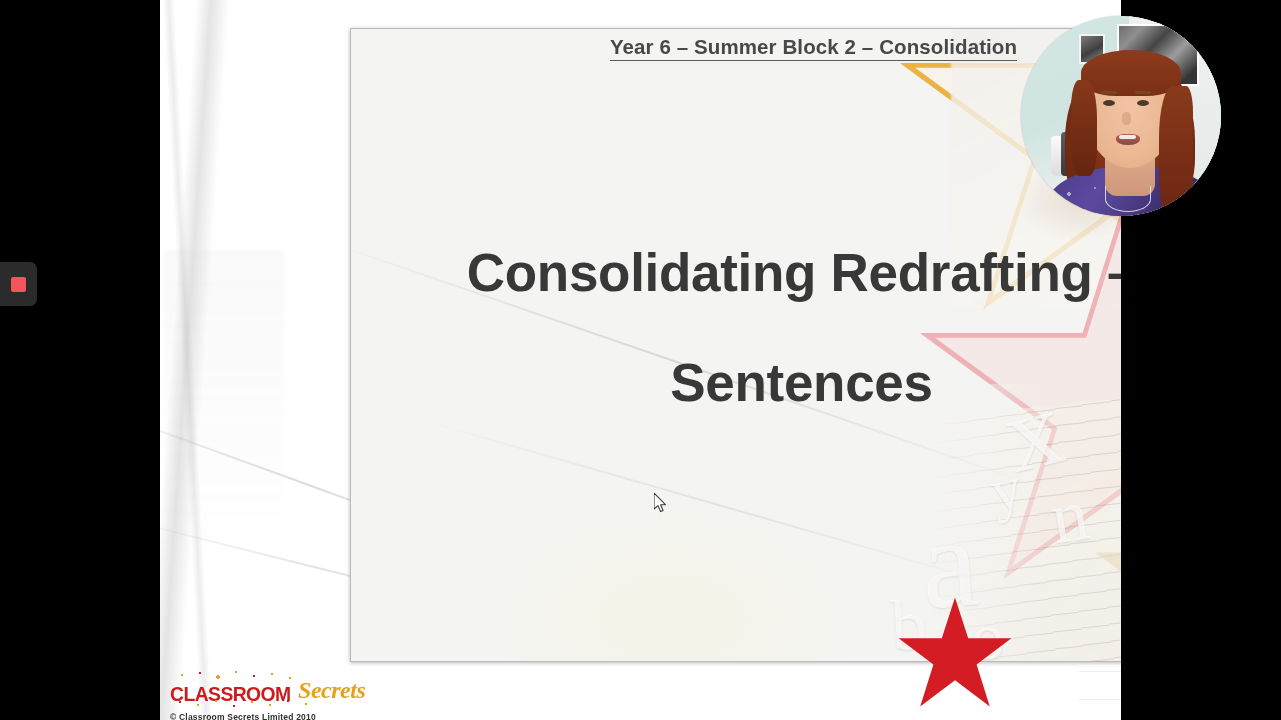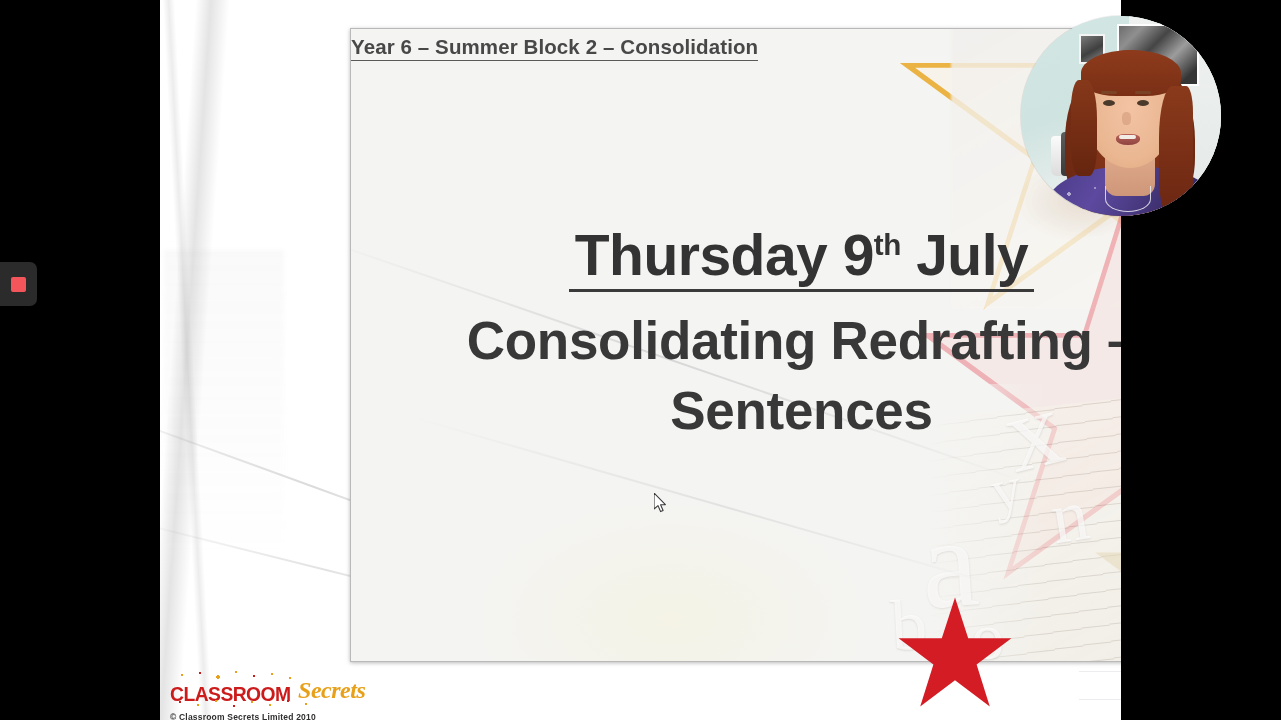--- a/index.html
+++ b/index.html
@@ -206,22 +206,23 @@
     transform: rotate(16deg);
   }
   .wash-warm {
     left: 120px; top: 470px; width: 400px; height: 200px;
     background: radial-gradient(ellipse at 50% 60%, rgba(244,242,220,0.55), rgba(255,255,255,0) 70%);
   }
 
   
   .slide-header {
     position: absolute;
-    left: 0; top: 6px;
+    left: 12px; top: 6px;
     width: 901px;
+    text-align: center;
     z-index: 20;
   }
   .slide-header .hdr-text {
     display: inline-block;
     font-size: 20.5px;
     font-weight: 700;
     color: #484848;
     letter-spacing: 0.1px;
     border-bottom: 1.6px solid #5a5a5a;
     padding-bottom: 1px;
@@ -254,20 +255,21 @@
   }
   .title-line2,
   .title-line3 {
     display: block;
     font-size: 53px;
     font-weight: 700;
     color: #383838;
     letter-spacing: -0.3px;
     line-height: 1.32;
     white-space: nowrap;
+    margin-top: 40px;
   }
   .title-line2 { margin-top: 14px; }
 
   
   .logo-block {
     position: absolute;
     left: 170px;
     top: 678px;
     z-index: 30;
     line-height: 1;
@@ -523,23 +525,20 @@
 
       <div class="art wash-warm"></div>
       <div class="art sheen"></div>
       <div class="art sheen2"></div>
 
       <div class="slide-header">
         <span class="hdr-text">Year 6 – Summer Block 2 – Consolidation</span>
       </div>
 
       <div class="title-block">
-        <div>
-          <span class="title-line1"><span>Thursday 9</span><sup>th</sup><span> July</span></span>
-        </div>
         <span class="title-line2">Consolidating Redrafting –</span>
         <span class="title-line3">Sentences</span>
       </div>
 
     </div>
 
     <svg class="art" style="left:735px; top:595px; width:120px; height:120px; z-index:8;" viewBox="0 0 100 100">
       <polygon points="50,2 61,36 97,36 68,58 79,93 50,71 21,93 32,58 3,36 39,36" fill="#d41c24"></polygon>
     </svg>
 

